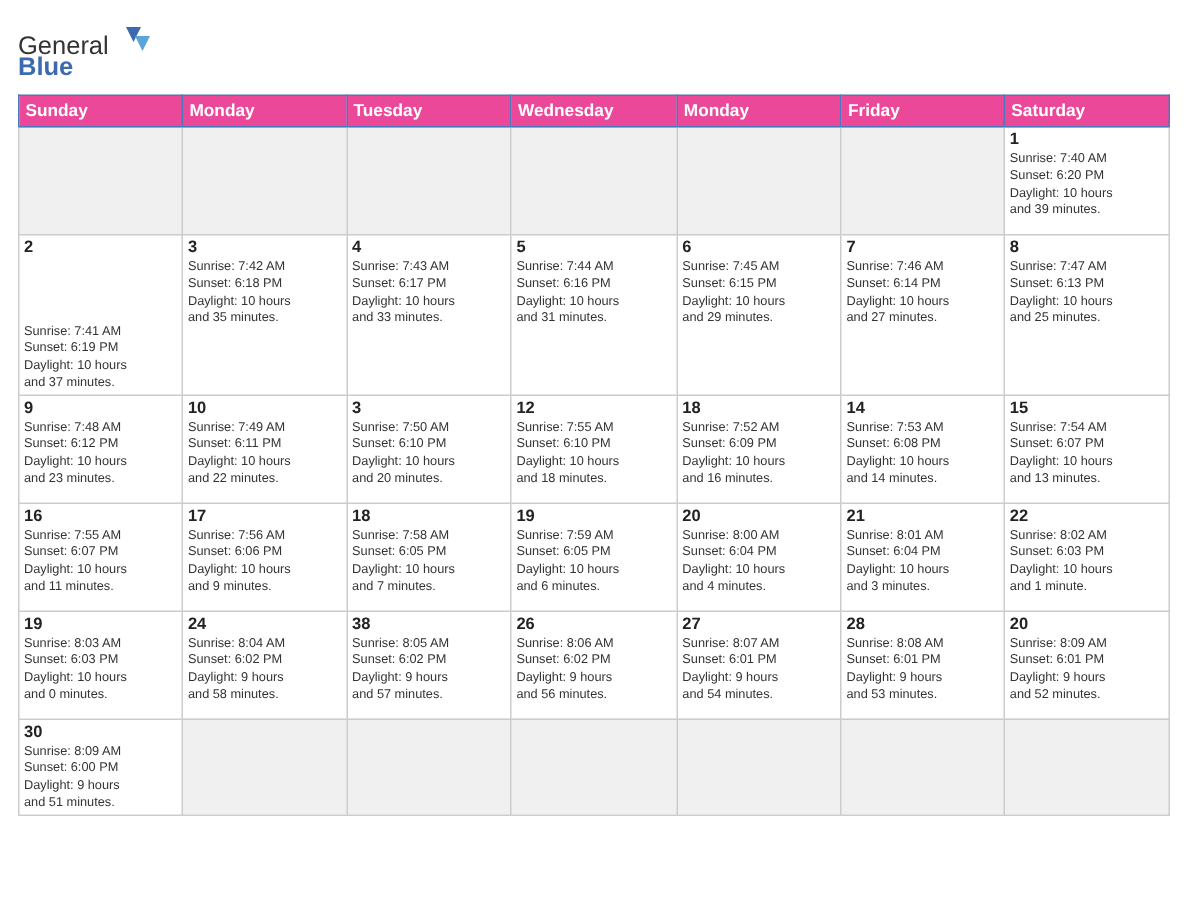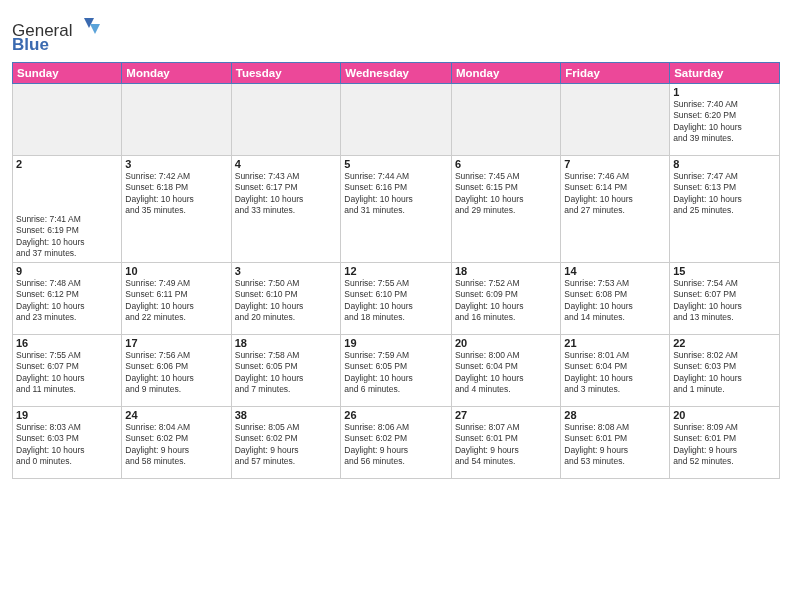--- a/index.html
+++ b/index.html
@@ -329,15 +329,30 @@
 and 53 minutes.</div>
           </td>
           <td>
             <span class="day-number">20</span>
             <div class="day-info" style="white-space: pre-line;">Sunrise: 8:09 AM
 Sunset: 6:01 PM
 Daylight: 9 hours
 and 52 minutes.</div>
           </td>
         </tr>
+        <tr class="last-row">
+          <td>
+            <span class="day-number">30</span>
+            <div class="day-info" style="white-space: pre-line;">Sunrise: 8:09 AM
+Sunset: 6:00 PM
+Daylight: 9 hours
+and 51 minutes.</div>
+          </td>
+          <td class="empty"></td>
+          <td class="empty"></td>
+          <td class="empty"></td>
+          <td class="empty"></td>
+          <td class="empty"></td>
+          <td class="empty"></td>
+        </tr>
       </tbody>
   </table>
 </div>
 
 </body></html>

